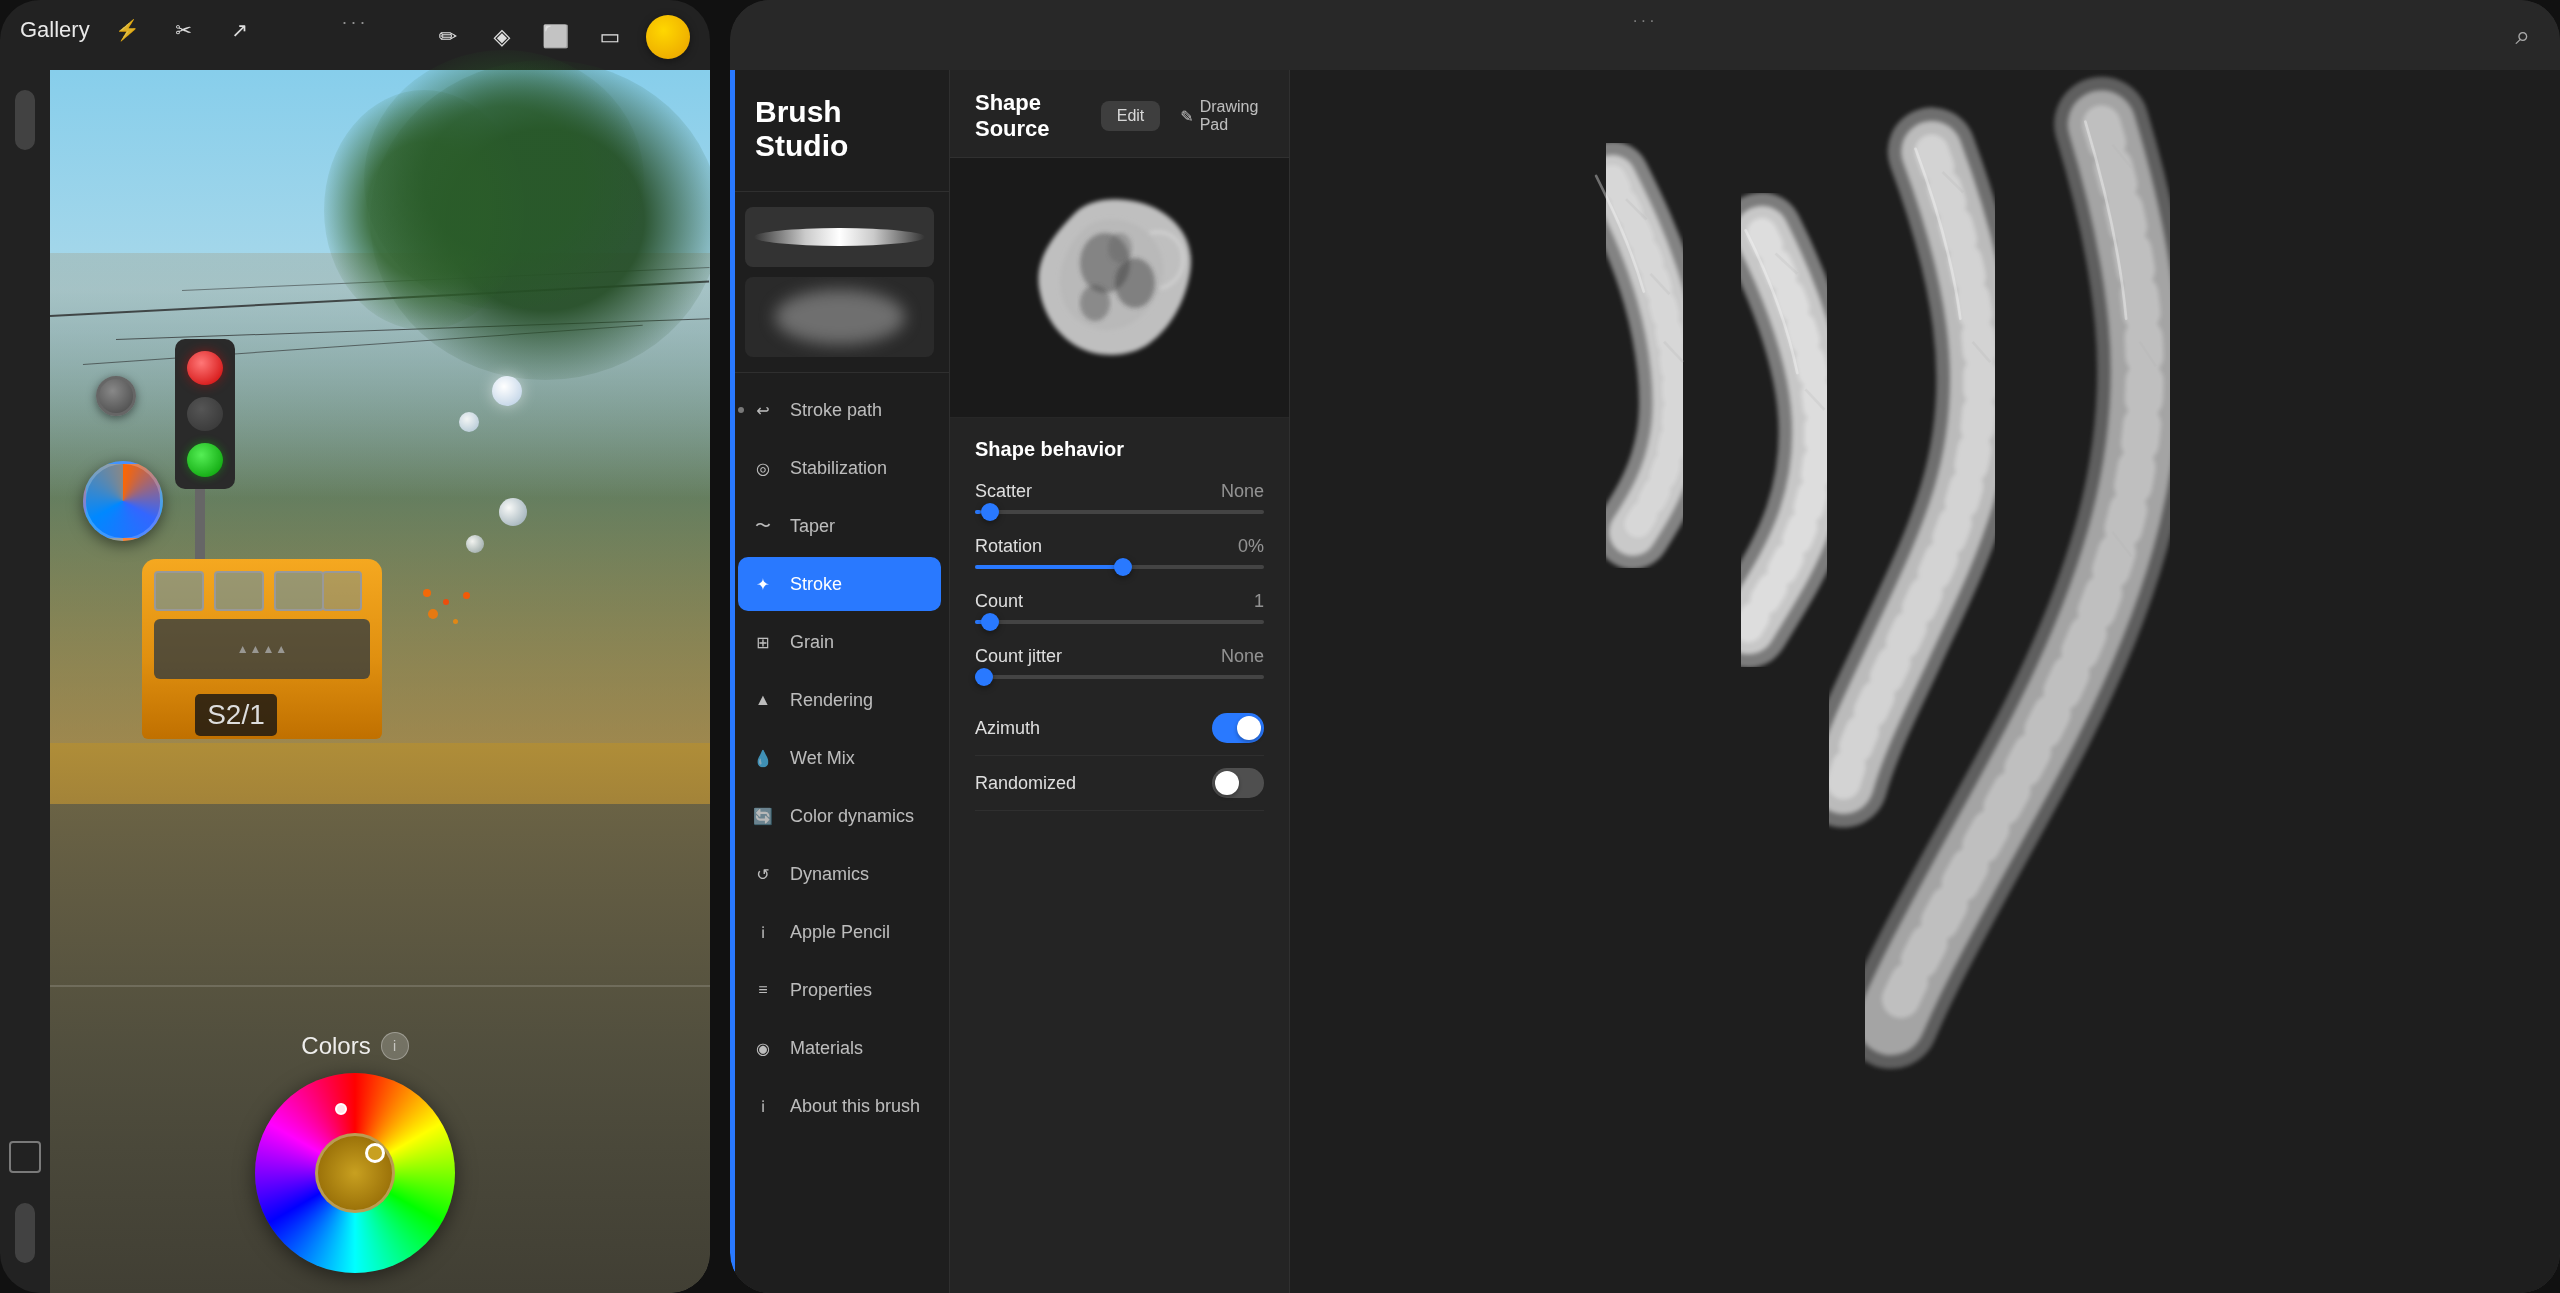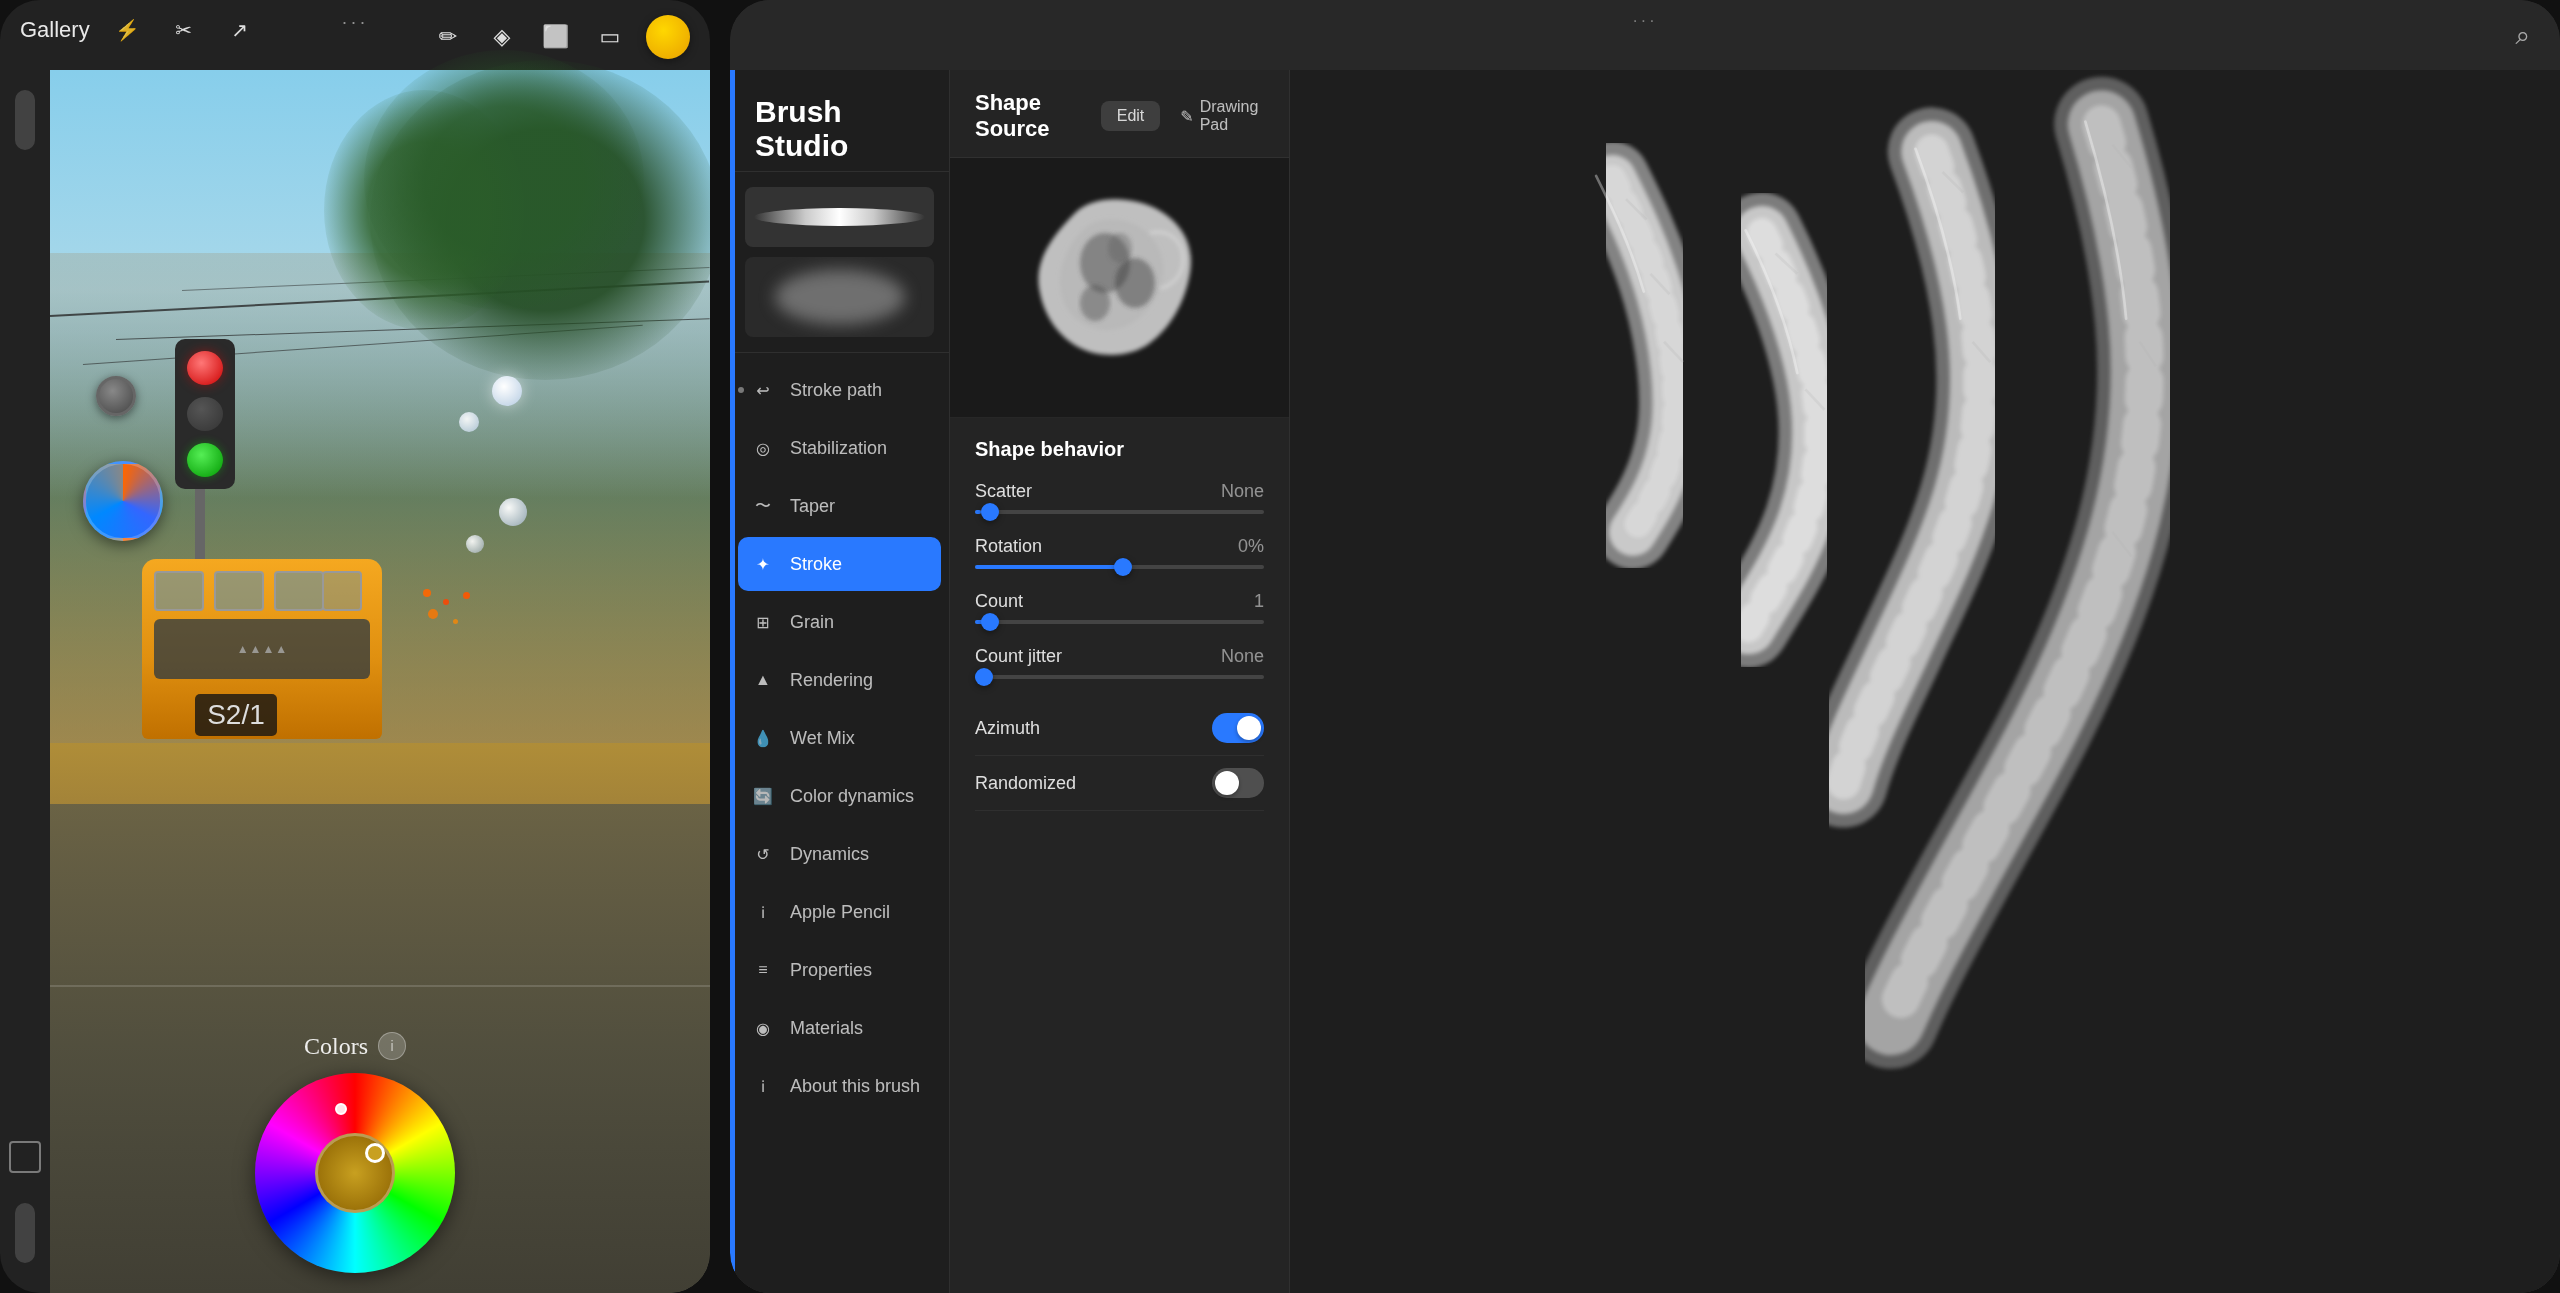--- a/index.html
+++ b/index.html
@@ -151,21 +151,20 @@
       flex-direction: column;
       align-items: center;
       gap: 5px;
     }
 
     .colors-label {
       color: #fff;
       font-size: 24px;
       font-weight: 400;
       opacity: 0.9;
-      font-family: Liberation Serif, serif;
     }
 
     .color-wheel-container {
       position: relative;
       width: 200px;
       height: 200px;
     }
 
     .color-wheel {
       width: 200px;
@@ -298,21 +297,21 @@
       border-right: 1px solid rgba(255,255,255,0.08);
       padding: 0;
       overflow: hidden;
       flex-shrink: 0;
     }
 
     .brush-studio-title {
       color: #fff;
       font-size: 30px;
       font-weight: 700;
-      padding: 25px 25px 8px;
+      padding: 25px 25px 28px;
       border-bottom: 1px solid rgba(255,255,255,0.08);
     }
 
     
     .brush-preview-top {
       padding: 15px;
       border-bottom: 1px solid rgba(255,255,255,0.08);
     }
 
     .brush-stroke-preview {

